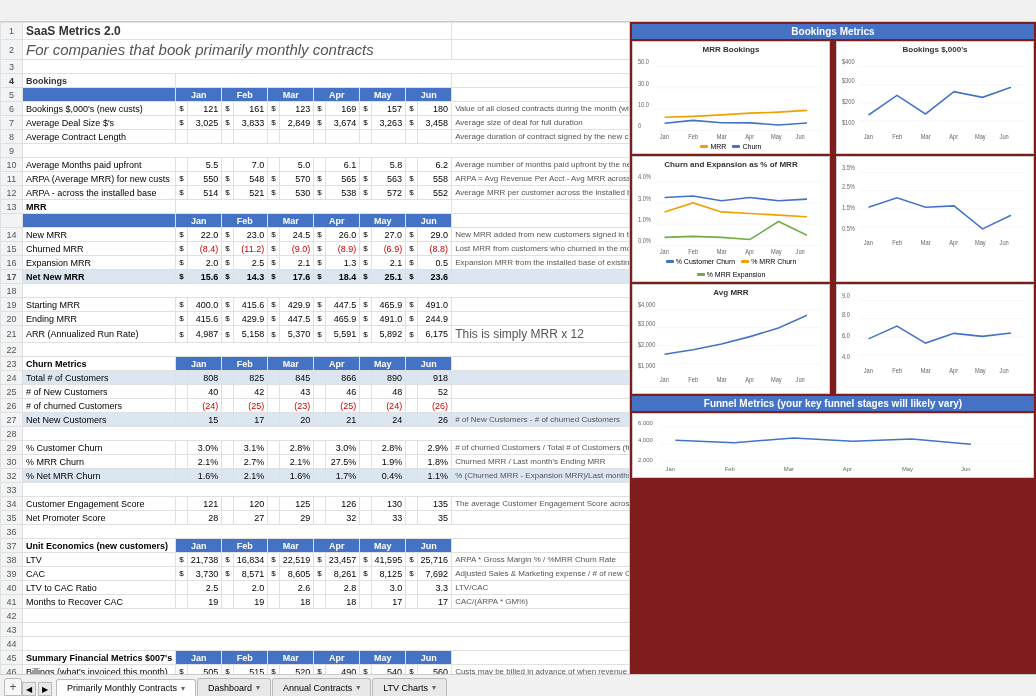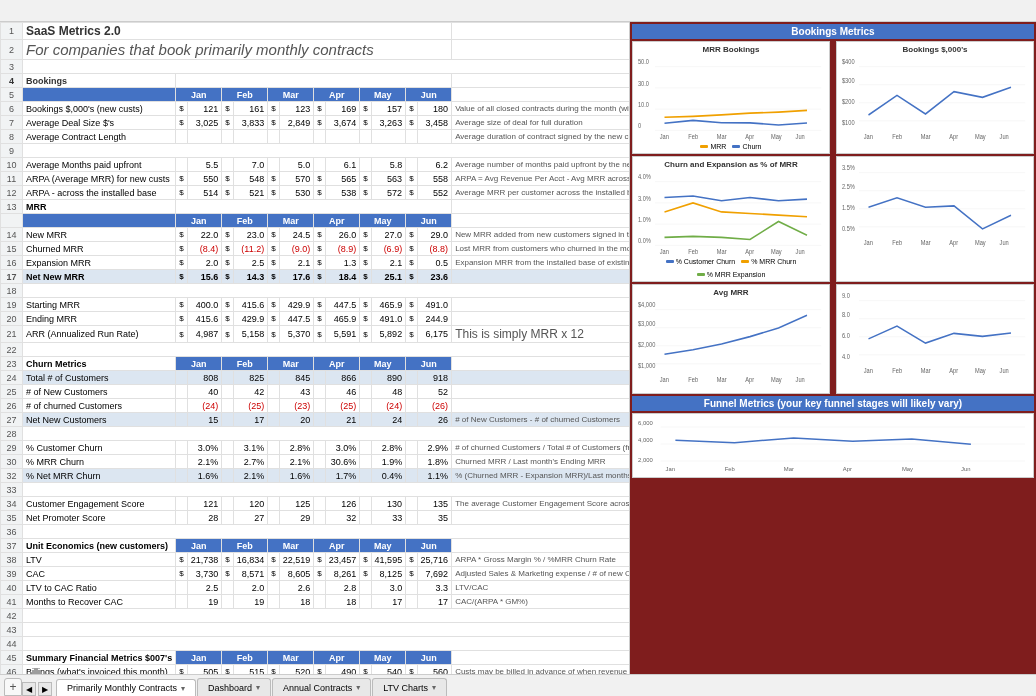--- a/index.html
+++ b/index.html
@@ -642,21 +642,21 @@
       <tr>
         <td class="row-num">30</td>
         <td>% MRR Churn</td>
         <td></td>
             <td class="num">2.1%</td>
         <td></td>
             <td class="num">2.7%</td>
         <td></td>
             <td class="num">2.1%</td>
         <td></td>
-            <td class="num">30.6%</td>
+            <td class="num">27.5%</td>
         <td></td>
             <td class="num">1.9%</td>
         <td></td>
             <td class="num">1.8%</td>
         <td style="font-size:8px;color:#555">Churned MRR / Last month's Ending MRR</td>
       </tr>
 
 
       <tr style="background:#dce6f1">
         <td class="row-num">32</td>

